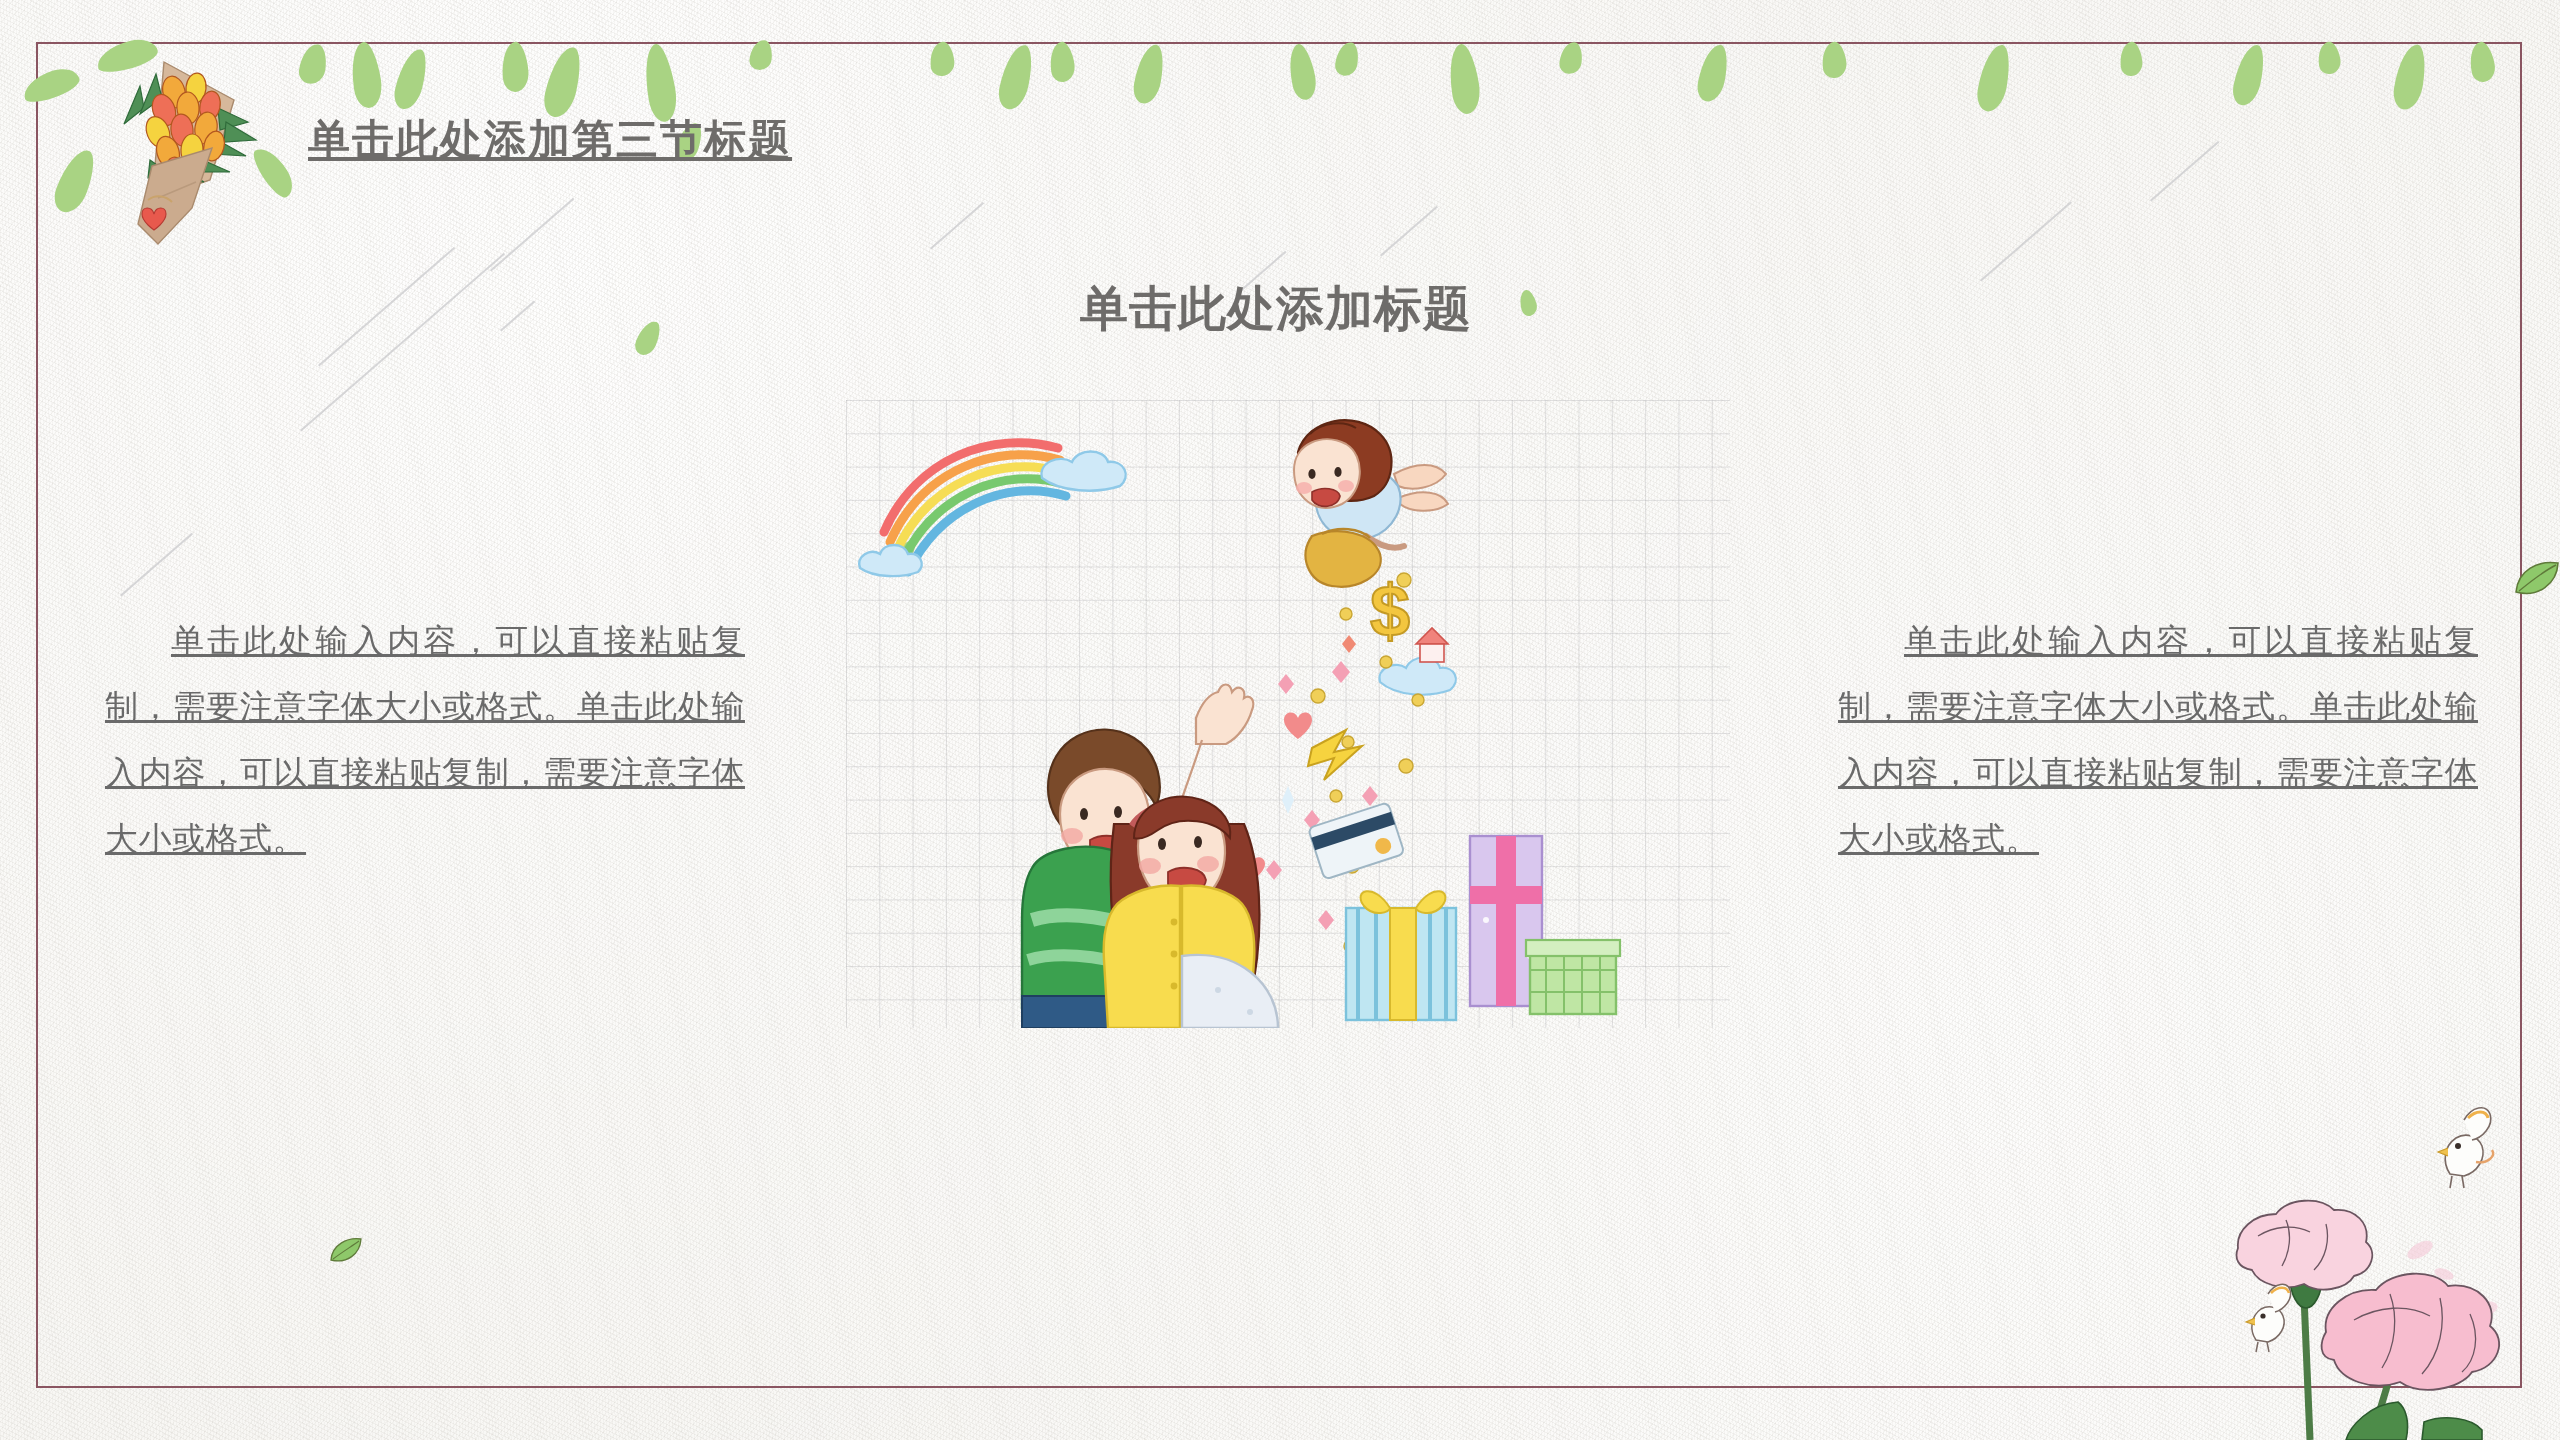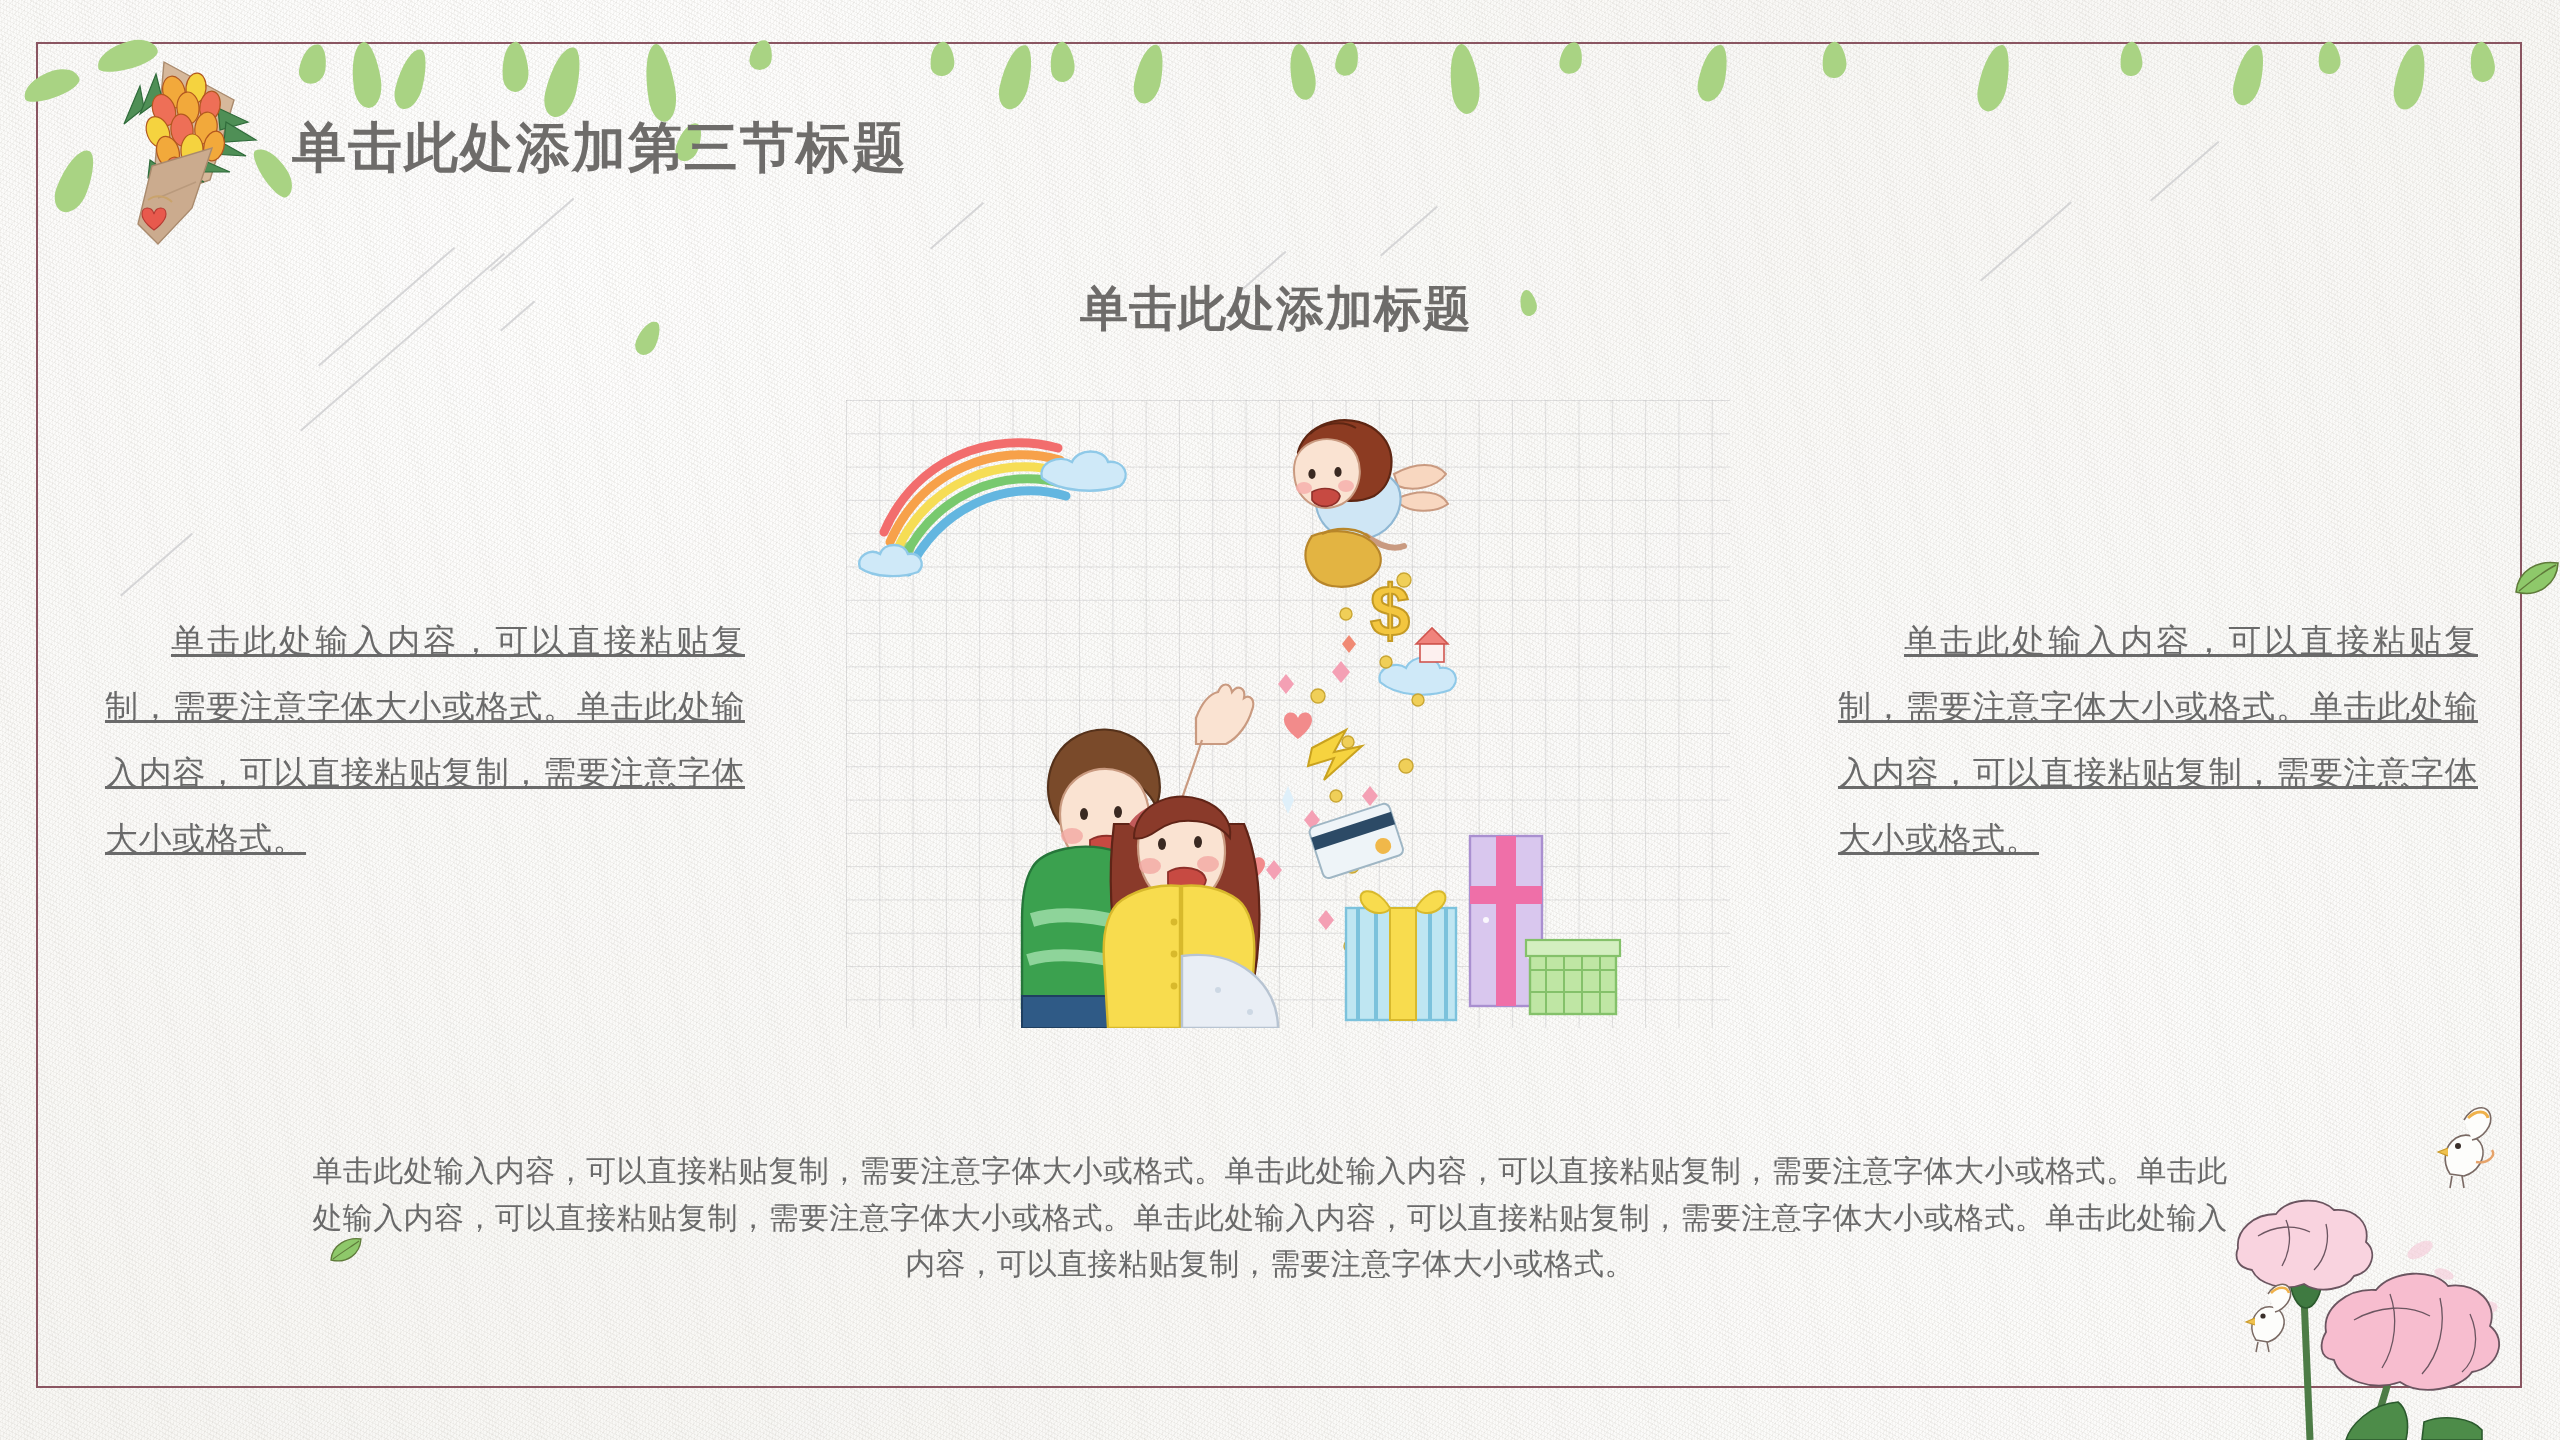--- a/index.html
+++ b/index.html
@@ -42,25 +42,26 @@
     background:#a9d383;
     border-radius:60% 40% 55% 45% / 70% 60% 40% 30%;
   }
 
   
   .leaf-detail { position:absolute; }
 
   
   .title {
     position:absolute;
-    left:292px; top:112px;
-    font-size:54px;
+    left:308px; top:112px;
+    font-size:42px;
     letter-spacing:2px;
     color:#6e6c6a;
     white-space:nowrap;
+    text-decoration:underline;
   }
   .subtitle {
     position:absolute;
     left:0; right:8px; top:277px;
     text-align:center;
     font-size:48px;
     letter-spacing:1px;
     color:#6e6c6a;
   }
   .col-text {
@@ -448,15 +449,14 @@
       <path d="M26,64 L24,74 M35,64 L37,74" stroke="#7a6a64" stroke-width="1.5"></path>
     </svg>
   </div>
 
   <h1 class="title">单击此处添加第三节标题</h1>
   <h2 class="subtitle">单击此处添加标题</h2>
 
   <p id="left-col" class="col-text">单击此处输入内容，可以直接粘贴复制，需要注意字体大小或格式。单击此处输入内容，可以直接粘贴复制，需要注意字体大小或格式。</p>
   <p id="right-col" class="col-text">单击此处输入内容，可以直接粘贴复制，需要注意字体大小或格式。单击此处输入内容，可以直接粘贴复制，需要注意字体大小或格式。</p>
 
-  <p class="bottom-text">单击此处输入内容，可以直接粘贴复制，需要注意字体大小或格式。单击此处输入内容，可以直接粘贴复制，需要注意字体大小或格式。单击此处输入内容，可以直接粘贴复制，需要注意字体大小或格式。单击此处输入内容，可以直接粘贴复制，需要注意字体大小或格式。单击此处输入内容，可以直接粘贴复制，需要注意字体大小或格式。</p>
 
 </div>
 
 </body></html>

